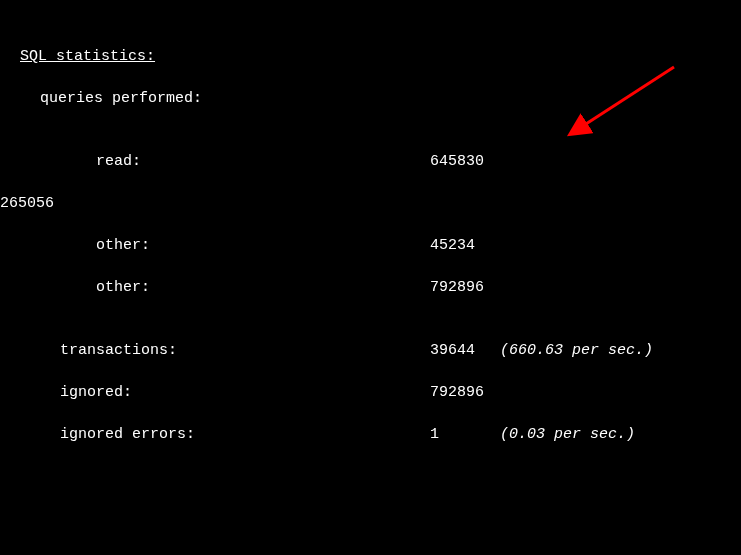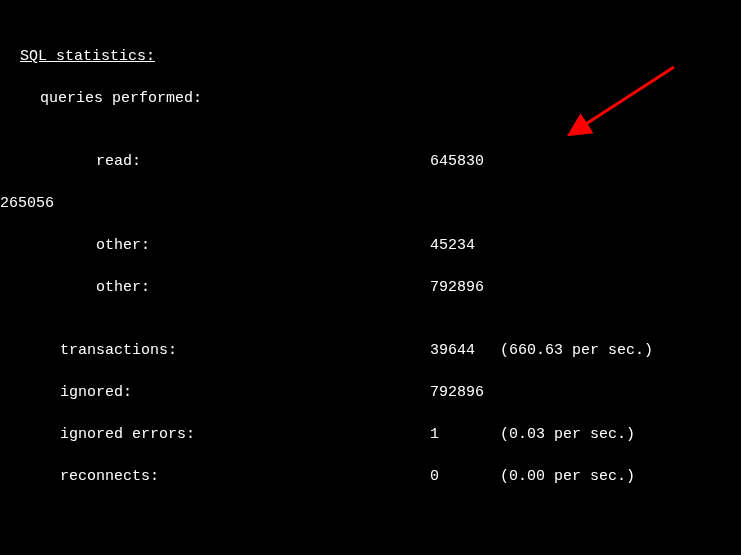--- a/index.html
+++ b/index.html
@@ -20,21 +20,21 @@
     padding: 4px 0 0 0;
   }
   .row {
     display: flex;
   }
   .indent0 { padding-left: 20px; text-decoration: underline; }
   .indent1 { padding-left: 40px; }
   .indent2 { padding-left: 76px; }
   .col-label { display: inline-block; margin-left: 20px; }
   .col-value { display: inline-block; }
-  .col-extra { display: inline-block; }
+  .col-extra { display: inline-block; font-style: italic; }
   
   .blk1-label { width: 410px; } 
   .blk1-value { width: 70px; }
   .blk1-extra {}
   
   .arrow {
     position: absolute;
     left: 560px;  
     top: 63px;
     width: 120px;
@@ -52,21 +52,20 @@
 <div class="row"><span class="indent1">queries performed:</span></div>
 
 <div class="row"><span class="col-label blk1-label"><span class="indent2">read:</span></span><span class="col-value blk1-value">645830</span></div>
 <div class="row"><span class="col-value blk1-value">265056</span></div>
 <div class="row"><span class="col-label blk1-label"><span class="indent2">other:</span></span><span class="col-value blk1-value">45234</span></div>
 <div class="row"><span class="col-label blk1-label"><span class="indent2">other:</span></span><span class="col-value blk1-value">792896</span></div>
 
 <div class="row"><span class="col-label blk1-label"><span class="indent1">transactions:</span></span><span class="col-value blk1-value">39644</span><span class="col-extra blk1-extra">(660.63 per sec.)</span></div>
 <div class="row"><span class="col-label blk1-label"><span class="indent1">ignored:</span></span><span class="col-value blk1-value">792896</span></div>
 <div class="row"><span class="col-label blk1-label"><span class="indent1">ignored errors:</span></span><span class="col-value blk1-value">1</span><span class="col-extra blk1-extra">(0.03 per sec.)</span></div>
-<div class="row"><span class="col-label blk1-label"><span class="indent1">reconnects:</span></span><span class="col-value blk1-value">0</span><span class="col-extra blk1-extra">(0.00 per sec.)</span></div>
 
 <div class="row">&nbsp;</div>
 
 
 
 
 
 
 
 

